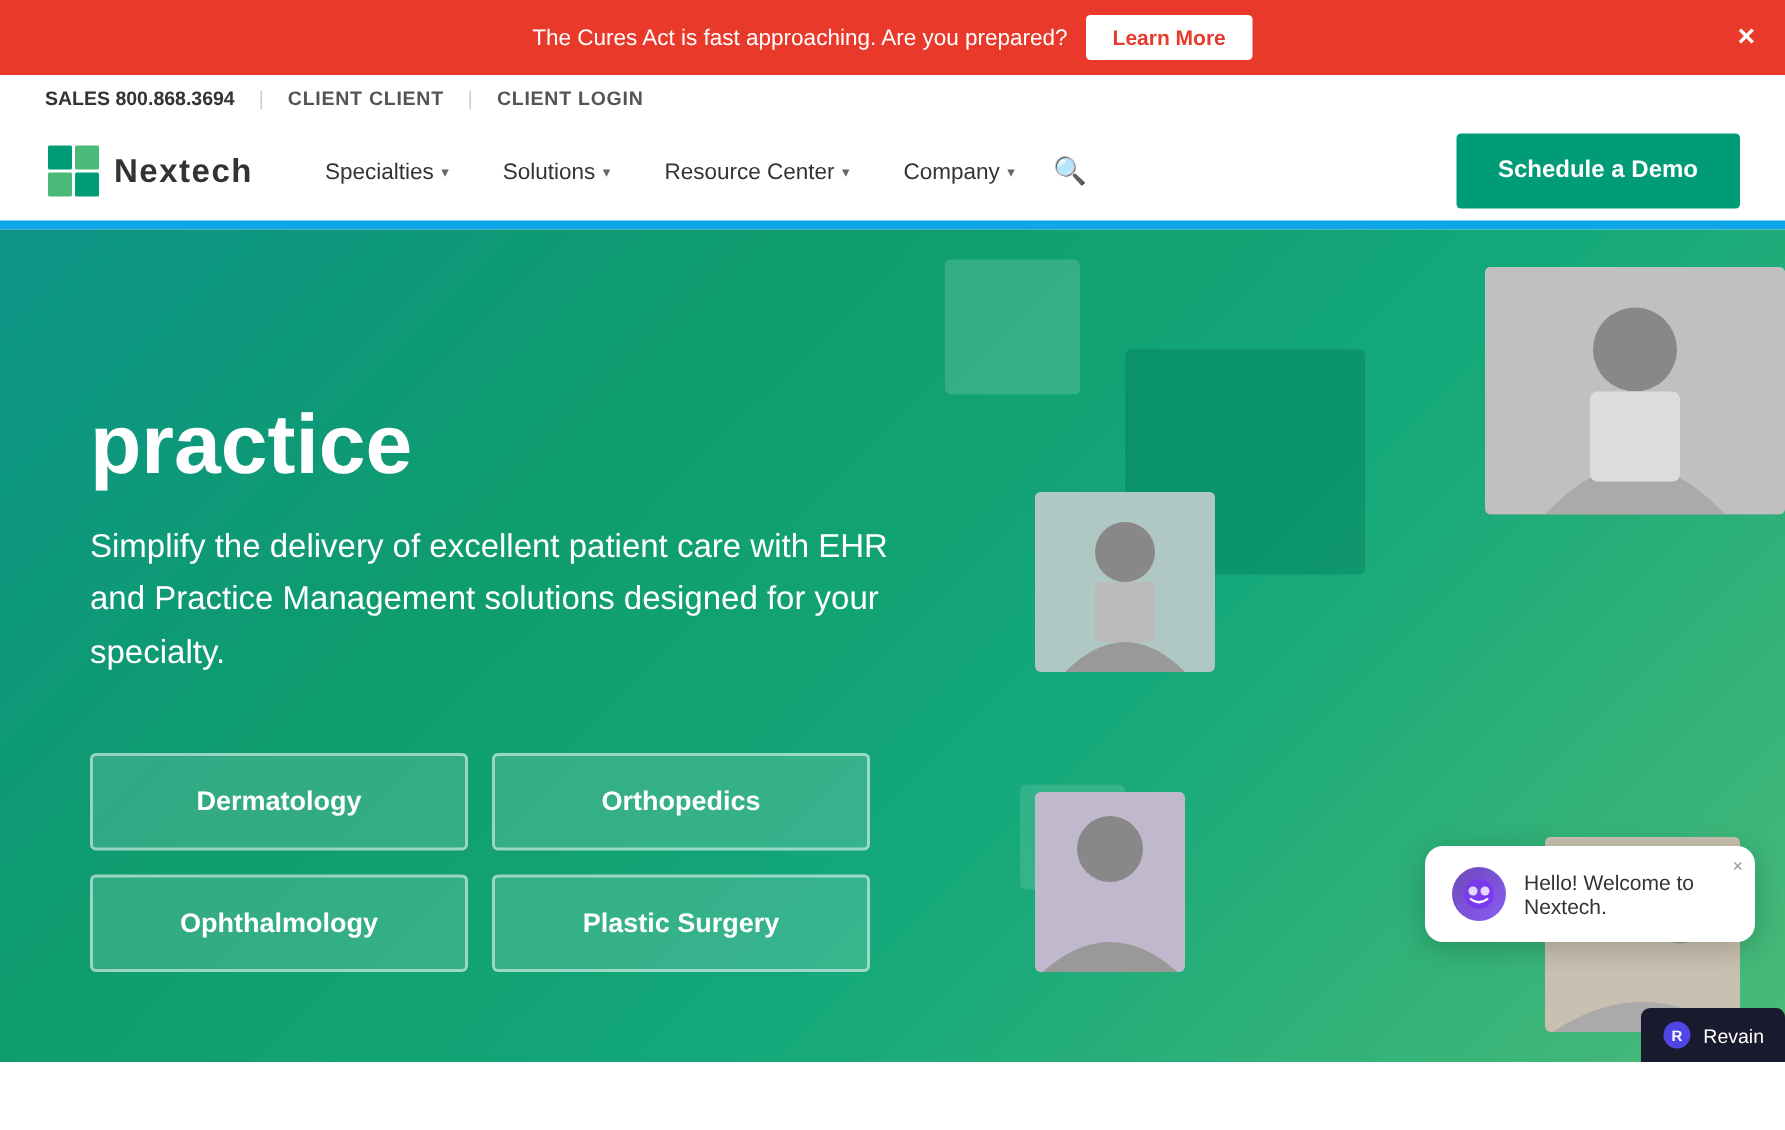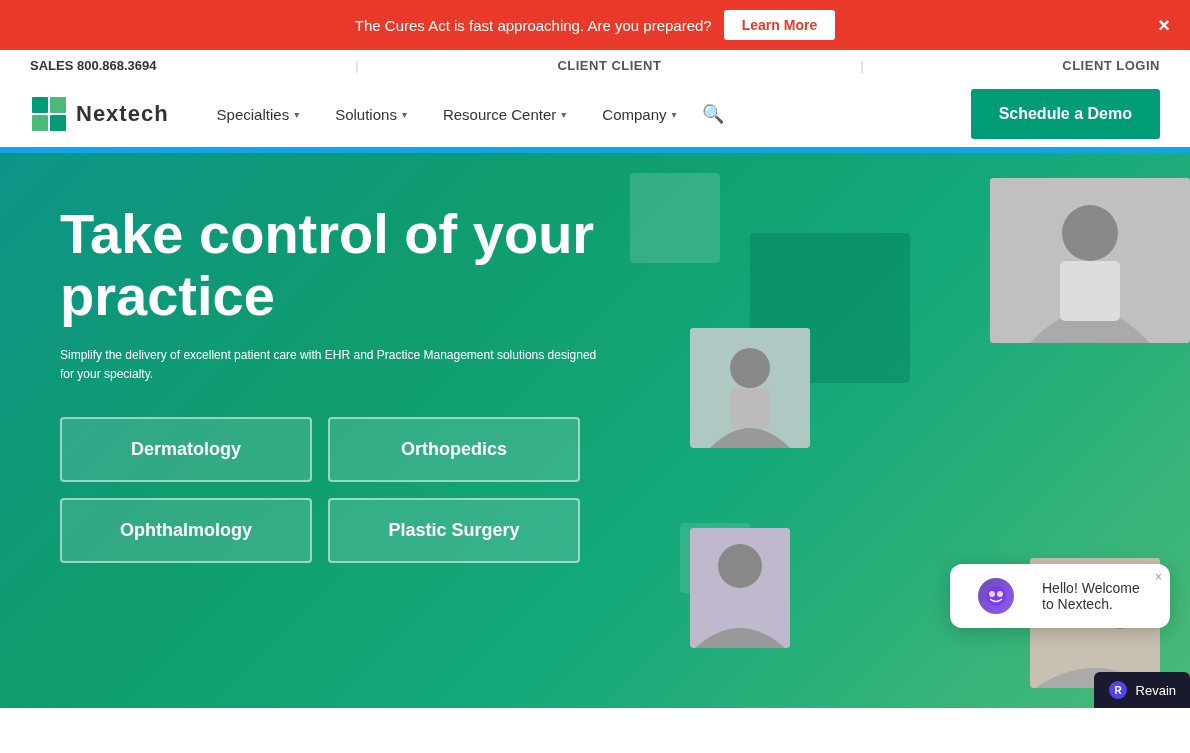--- a/index.html
+++ b/index.html
@@ -39,21 +39,21 @@
       border: none;
       color: white;
       font-size: 20px;
       cursor: pointer;
       font-weight: bold;
     }
 
     
     .secondary-nav {
       display: flex;
-      justify-content: space-between;
+      justify-content: flex-start;
       align-items: center;
       padding: 8px 30px;
       background: white;
       font-size: 13px;
       gap: 16px;
     }
     .secondary-nav .sales {
       color: #333;
       font-weight: bold;
       font-size: 13px;
@@ -151,23 +151,23 @@
       position: relative;
     }
     .hero-title {
       font-size: 56px;
       font-weight: 900;
       color: white;
       line-height: 1.1;
       margin-bottom: 20px;
     }
     .hero-subtitle {
-      font-size: 12px;
-      color: white;
-      margin-bottom: 32px;
+      font-size: 22px;
+      color: white;
+      margin-bottom: 50px;
       line-height: 1.6;
       max-width: 540px;
     }
     .specialty-buttons {
       display: grid;
       grid-template-columns: 1fr 1fr;
       gap: 16px;
       max-width: 520px;
     }
     .specialty-btn {
@@ -262,25 +262,25 @@
       overflow: hidden;
     }
 
     
     .chat-widget {
       position: absolute;
       bottom: 55px;
       right: 15px;
       background: white;
       border-radius: 12px;
-      padding: 14px 28px;
+      padding: 14px 18px;
       box-shadow: 0 4px 20px rgba(0,0,0,0.2);
       display: flex;
       align-items: center;
-      gap: 28px;
+      gap: 12px;
       font-size: 14px;
       color: #333;
       z-index: 10;
       max-width: 220px;
     }
     .chat-logo {
       width: 36px;
       height: 36px;
       background: linear-gradient(135deg, #6c4ab6, #8b5cf6);
       border-radius: 50%;
@@ -380,21 +380,21 @@
     <button class="search-icon-btn">
       <span>🔍</span>
     </button>
   </div>
   <button class="schedule-demo-btn">Schedule a Demo</button>
 </nav>
 
 <section class="hero">
   <div class="hero-content">
     <h1 class="hero-title">
-      <span>Take control of your</span><br>
+      <br>
       <span>practice</span>
     </h1>
     <p class="hero-subtitle">Simplify the delivery of excellent patient care with EHR and Practice Management solutions designed for your specialty.</p>
     <div class="specialty-buttons">
       <button class="specialty-btn">
         <span>Dermatology</span>
       </button>
       <button class="specialty-btn">
         <span>Orthopedics</span>
       </button>

